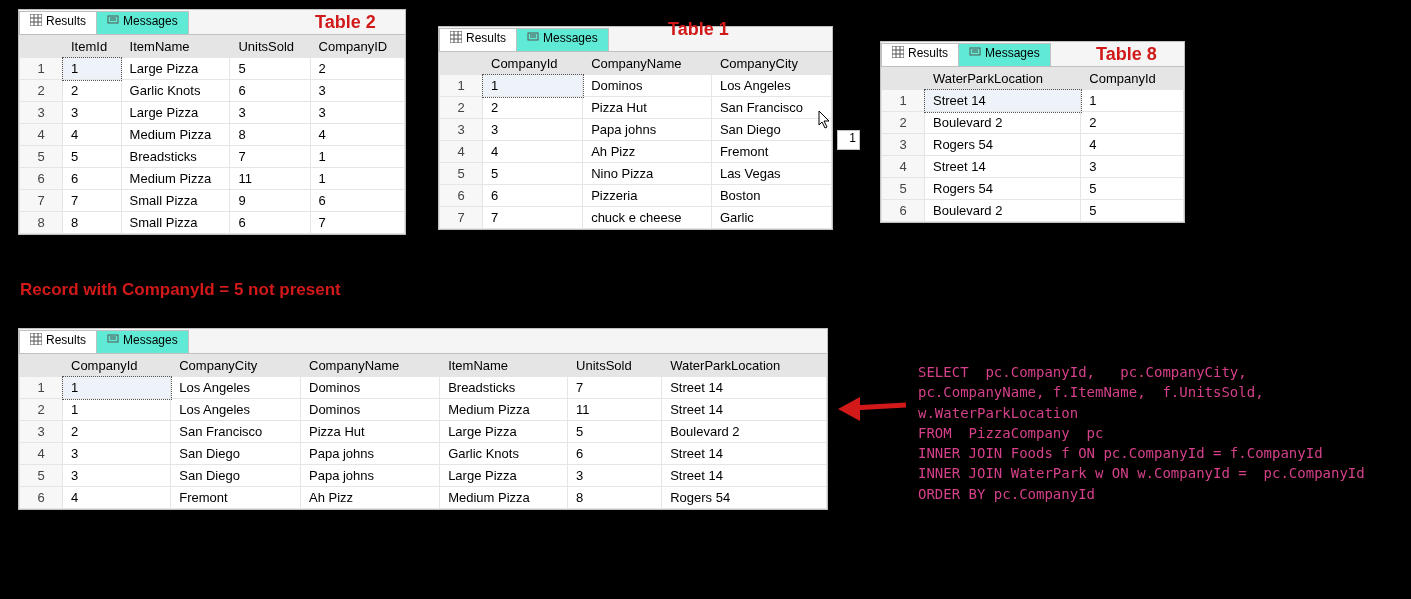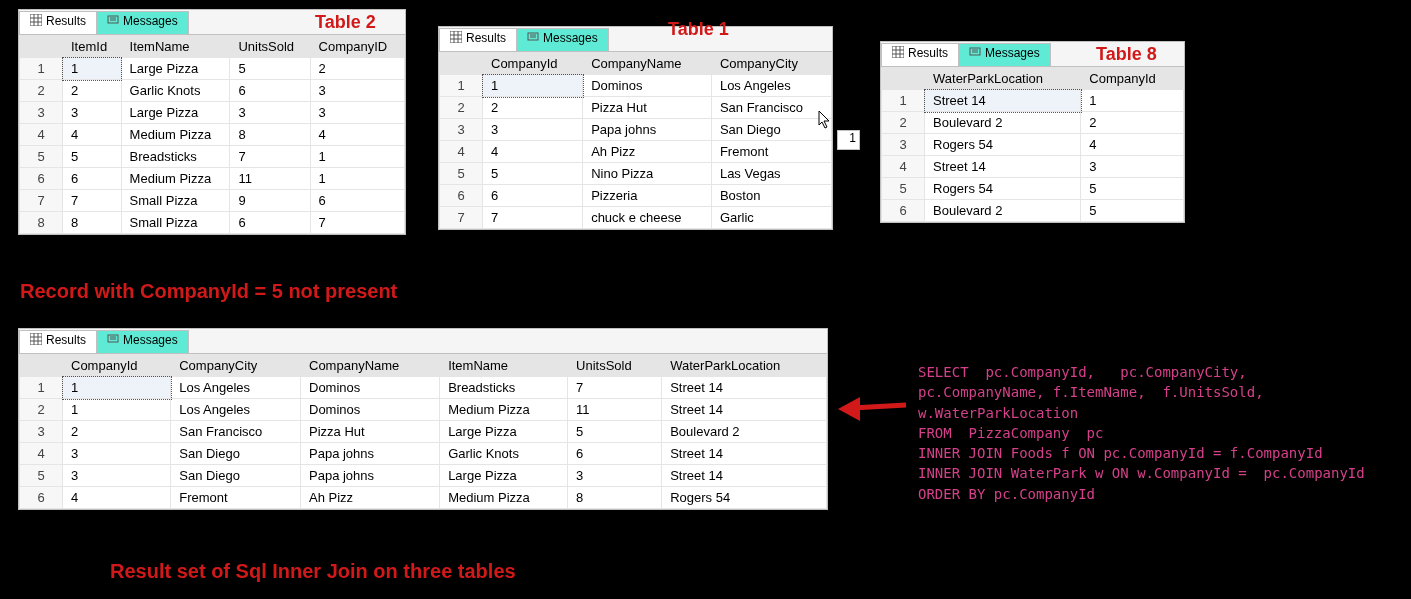--- a/index.html
+++ b/index.html
@@ -7,21 +7,21 @@
   .panel{position:absolute;background:#fff;border:1px solid #c0c0c0;box-sizing:border-box;}
   .tabs{display:flex;border-bottom:1px solid #c0c0c0;background:#f5f5f5;height:24px;}
   .tab{display:flex;align-items:flex-start;gap:4px;padding:2px 10px;border:1px solid #c0c0c0;border-bottom:none;background:#fff;margin-right:-1px;margin-top:1px;font-size:12px;}
   .tab.inactive{background:#5eead4;}
   .icon-grid svg,.icon-msg svg{display:block;}
   table{border-collapse:collapse;width:100%;}
   th,td{border:1px solid #e5e5e5;padding:3px 8px;text-align:left;font-weight:normal;white-space:nowrap;}
   th{background:#e5e5e5;}
   td.rownum{color:#444;background:#f7f7f7;width:26px;text-align:center;}
   td.sel{background:#eef3f9;outline:1px dotted #555;}
-  .redlabel{position:absolute;color:#d11919;font-weight:bold;font-size:20px;white-space:nowrap;}
+  .redlabel{position:absolute;color:#d11919;font-weight:bold;font-size:17px;white-space:nowrap;}
   .tablelabel{position:absolute;color:#d11919;font-weight:bold;font-size:18px;}
   .codeblock{position:absolute;color:#ec4899;font-family:Consolas,Menlo,monospace;font-size:14px;white-space:pre;line-height:1.45;filter:blur(0.6px);opacity:0.9;}
   .arrow{position:absolute;}
   .cursor{position:absolute;}
 </style>
 </head>
 <body>
 <div class="stage">
 
 <div class="panel" style="left:18px;top:9px;width:388px;">
@@ -368,21 +368,20 @@
             <td>4</td>
             <td>Fremont</td>
             <td>Ah Pizz</td>
             <td>Medium Pizza</td>
             <td>8</td>
             <td>Rogers 54</td>
           </tr>
         </tbody>
   </table>
 </div>
-<div class="redlabel" style="left:110px;top:560px;">Result set of Sql Inner Join on three tables</div>
 
 <div class="arrow" style="left:838px;top:393px;">
   <svg width="70" height="30">
     <defs></defs>
     <line x1="68" y1="12" x2="14" y2="15" stroke="#d11919" stroke-width="5"></line>
     <polygon points="0,16 22,4 22,28" fill="#d11919"></polygon>
   </svg>
 </div>
 
 <div class="codeblock" style="left:918px;top:362px;">SELECT  pc.CompanyId,   pc.CompanyCity,

